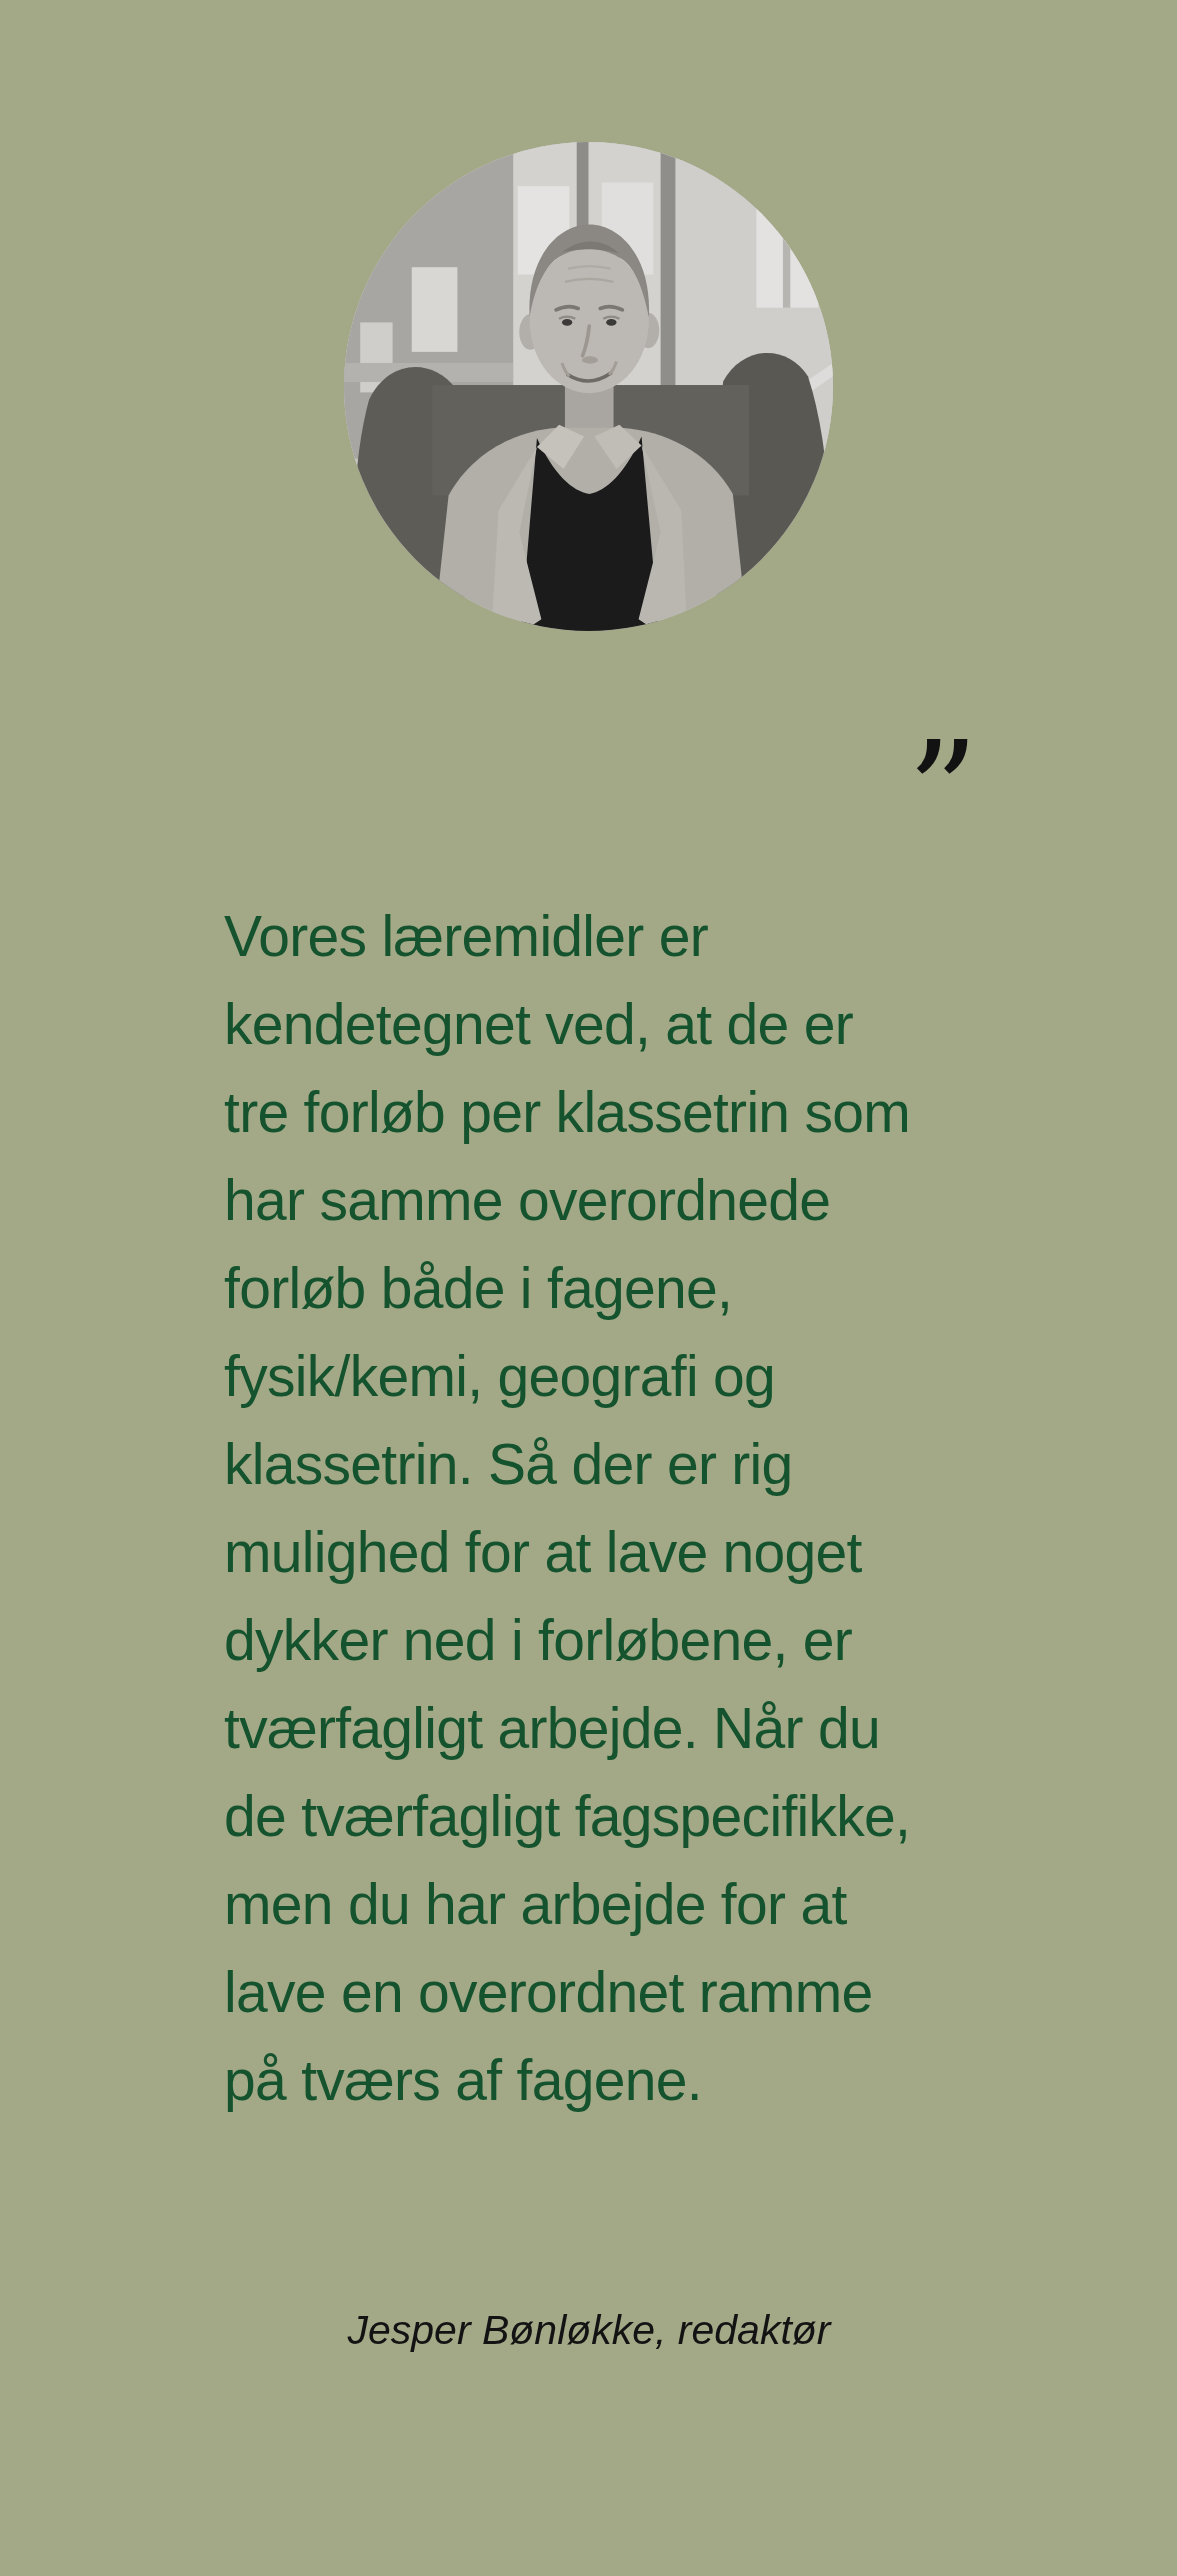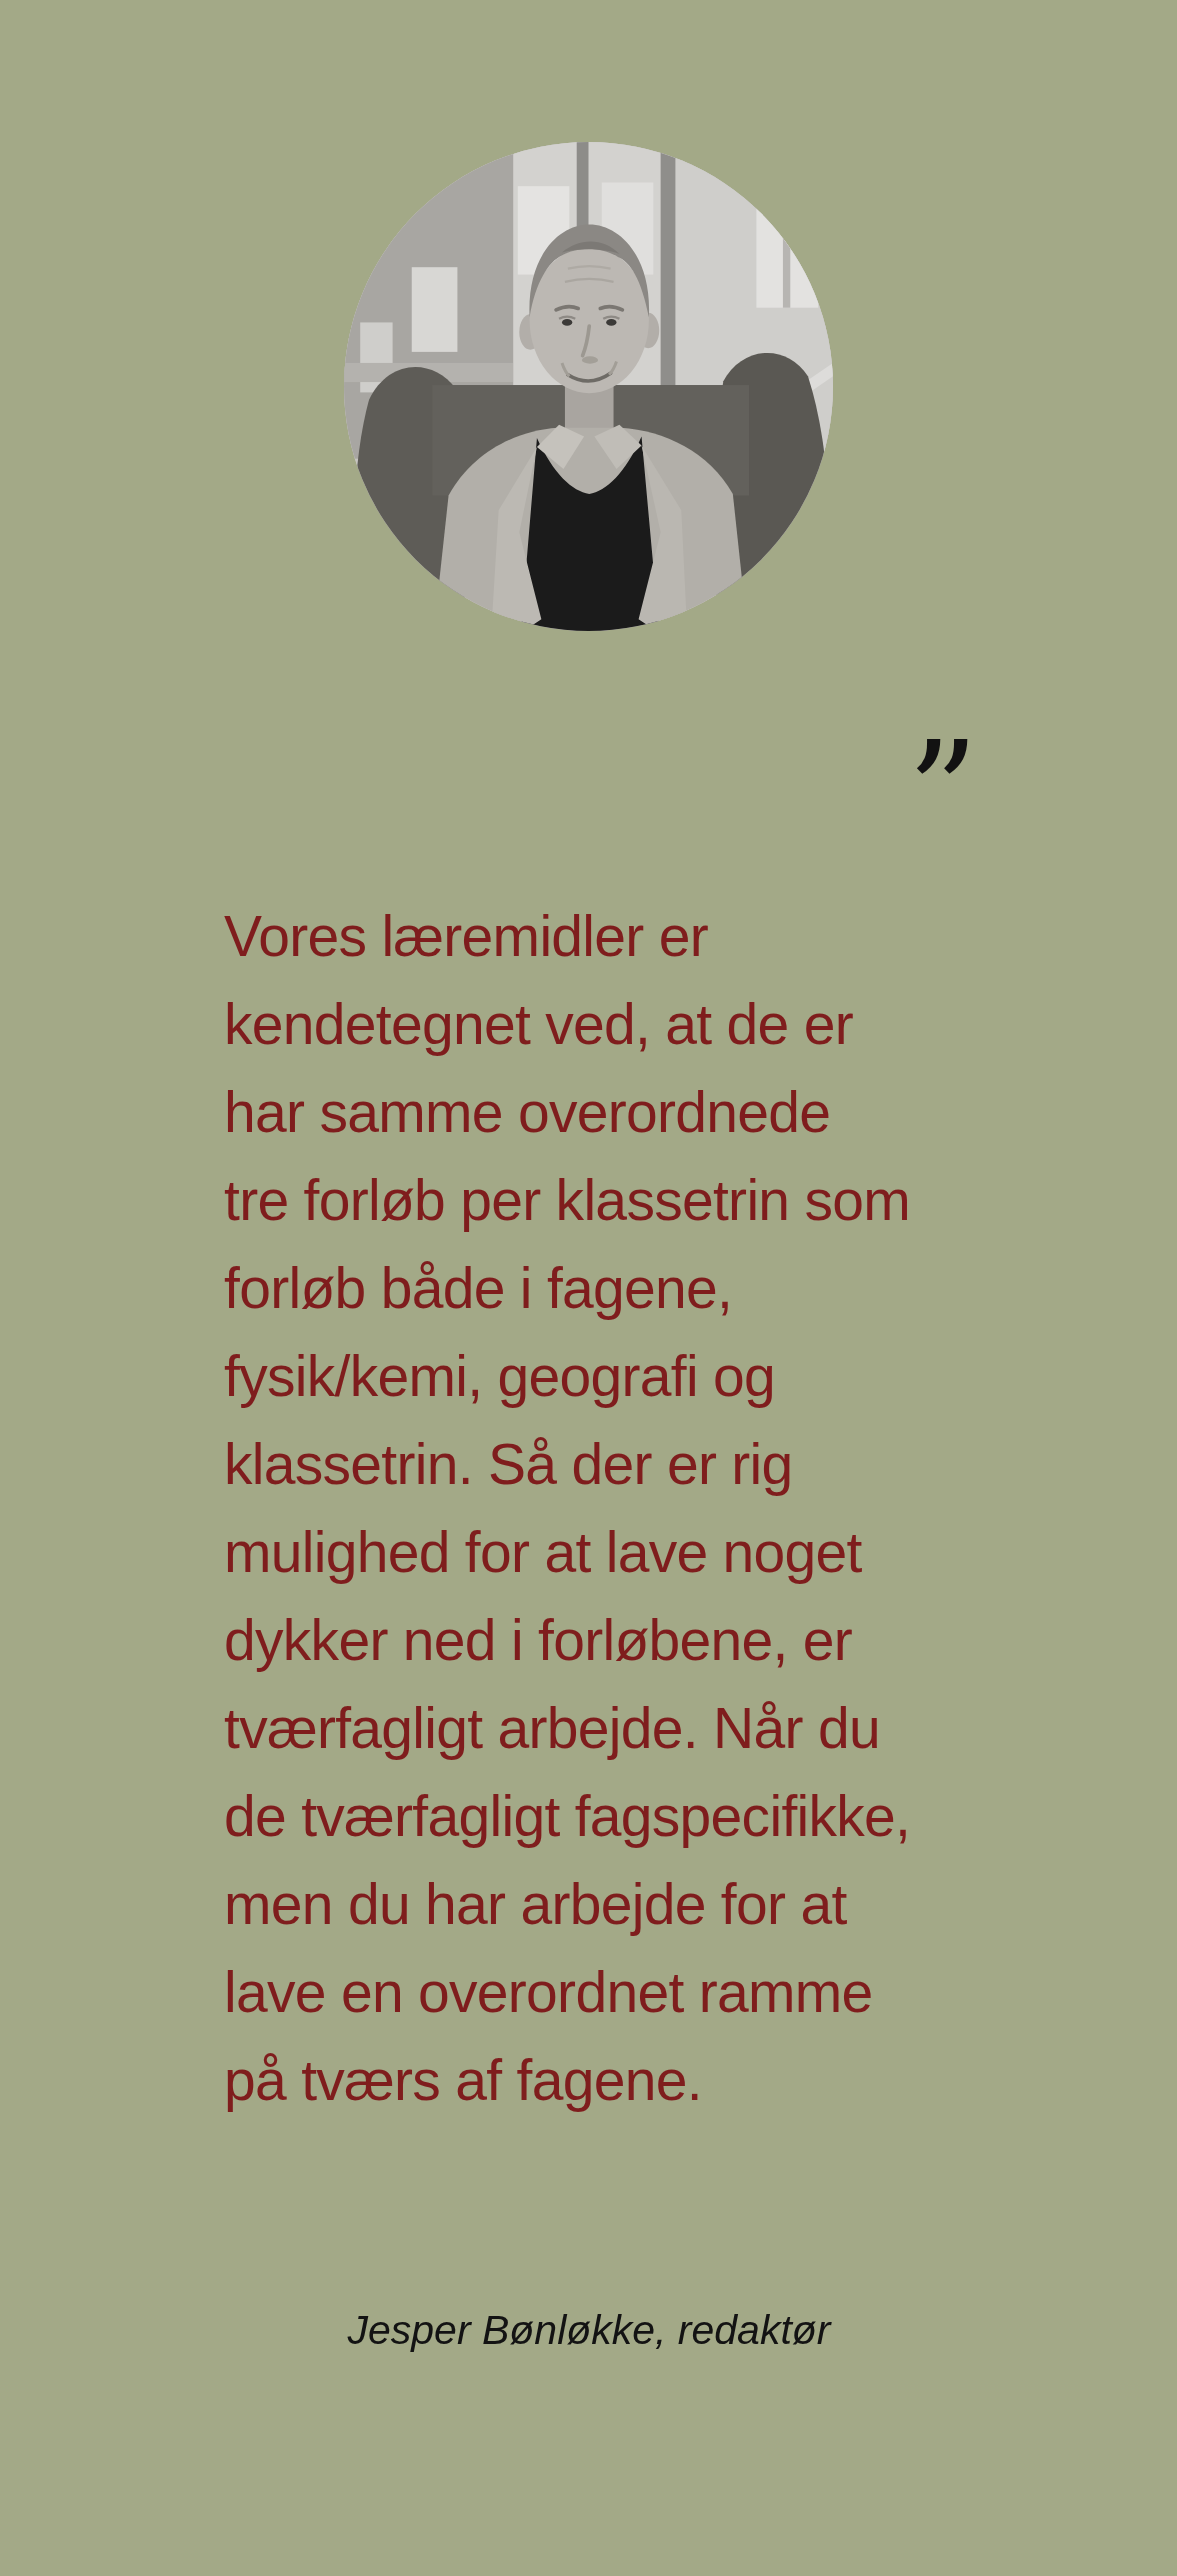--- a/index.html
+++ b/index.html
@@ -37,21 +37,21 @@
     color: #121212;
   }
   .quote-block {
     position: absolute;
     left: 224px;
     top: 892px;
     width: 810px;
     font-size: 57px;
     line-height: 88px;
     letter-spacing: -0.7px;
-    color: #7f1d1d;
+    color: #14532d;
   }
   .quote-line { white-space: nowrap; }
   .attribution {
     position: absolute;
     left: 0;
     top: 2302px;
     width: 1178px;
     text-align: center;
     font-style: italic;
     font-size: 41px;
@@ -132,22 +132,22 @@
         <path d="M304,172 Q333,165 362,172" stroke="#aeaaa4" stroke-width="3" fill="none"></path>
       </g>
     </svg>
   </div>
 
   <div class="quote-mark">”</div>
 
   <div class="quote-block">
     <div class="quote-line">Vores læremidler er</div>
     <div class="quote-line">kendetegnet ved, at de er</div>
+    <div class="quote-line">tre forløb per klassetrin som</div>
     <div class="quote-line">har samme overordnede</div>
-    <div class="quote-line">tre forløb per klassetrin som</div>
     <div class="quote-line">forløb både i fagene,</div>
     <div class="quote-line">fysik/kemi, geografi og</div>
     <div class="quote-line">klassetrin. Så der er rig</div>
     <div class="quote-line">mulighed for at lave noget</div>
     <div class="quote-line">dykker ned i forløbene, er</div>
     <div class="quote-line">tværfagligt arbejde. Når du</div>
     <div class="quote-line">de tværfagligt fagspecifikke,</div>
     <div class="quote-line">men du har arbejde for at</div>
     <div class="quote-line">lave en overordnet ramme</div>
     <div class="quote-line">på tværs af fagene.</div>

